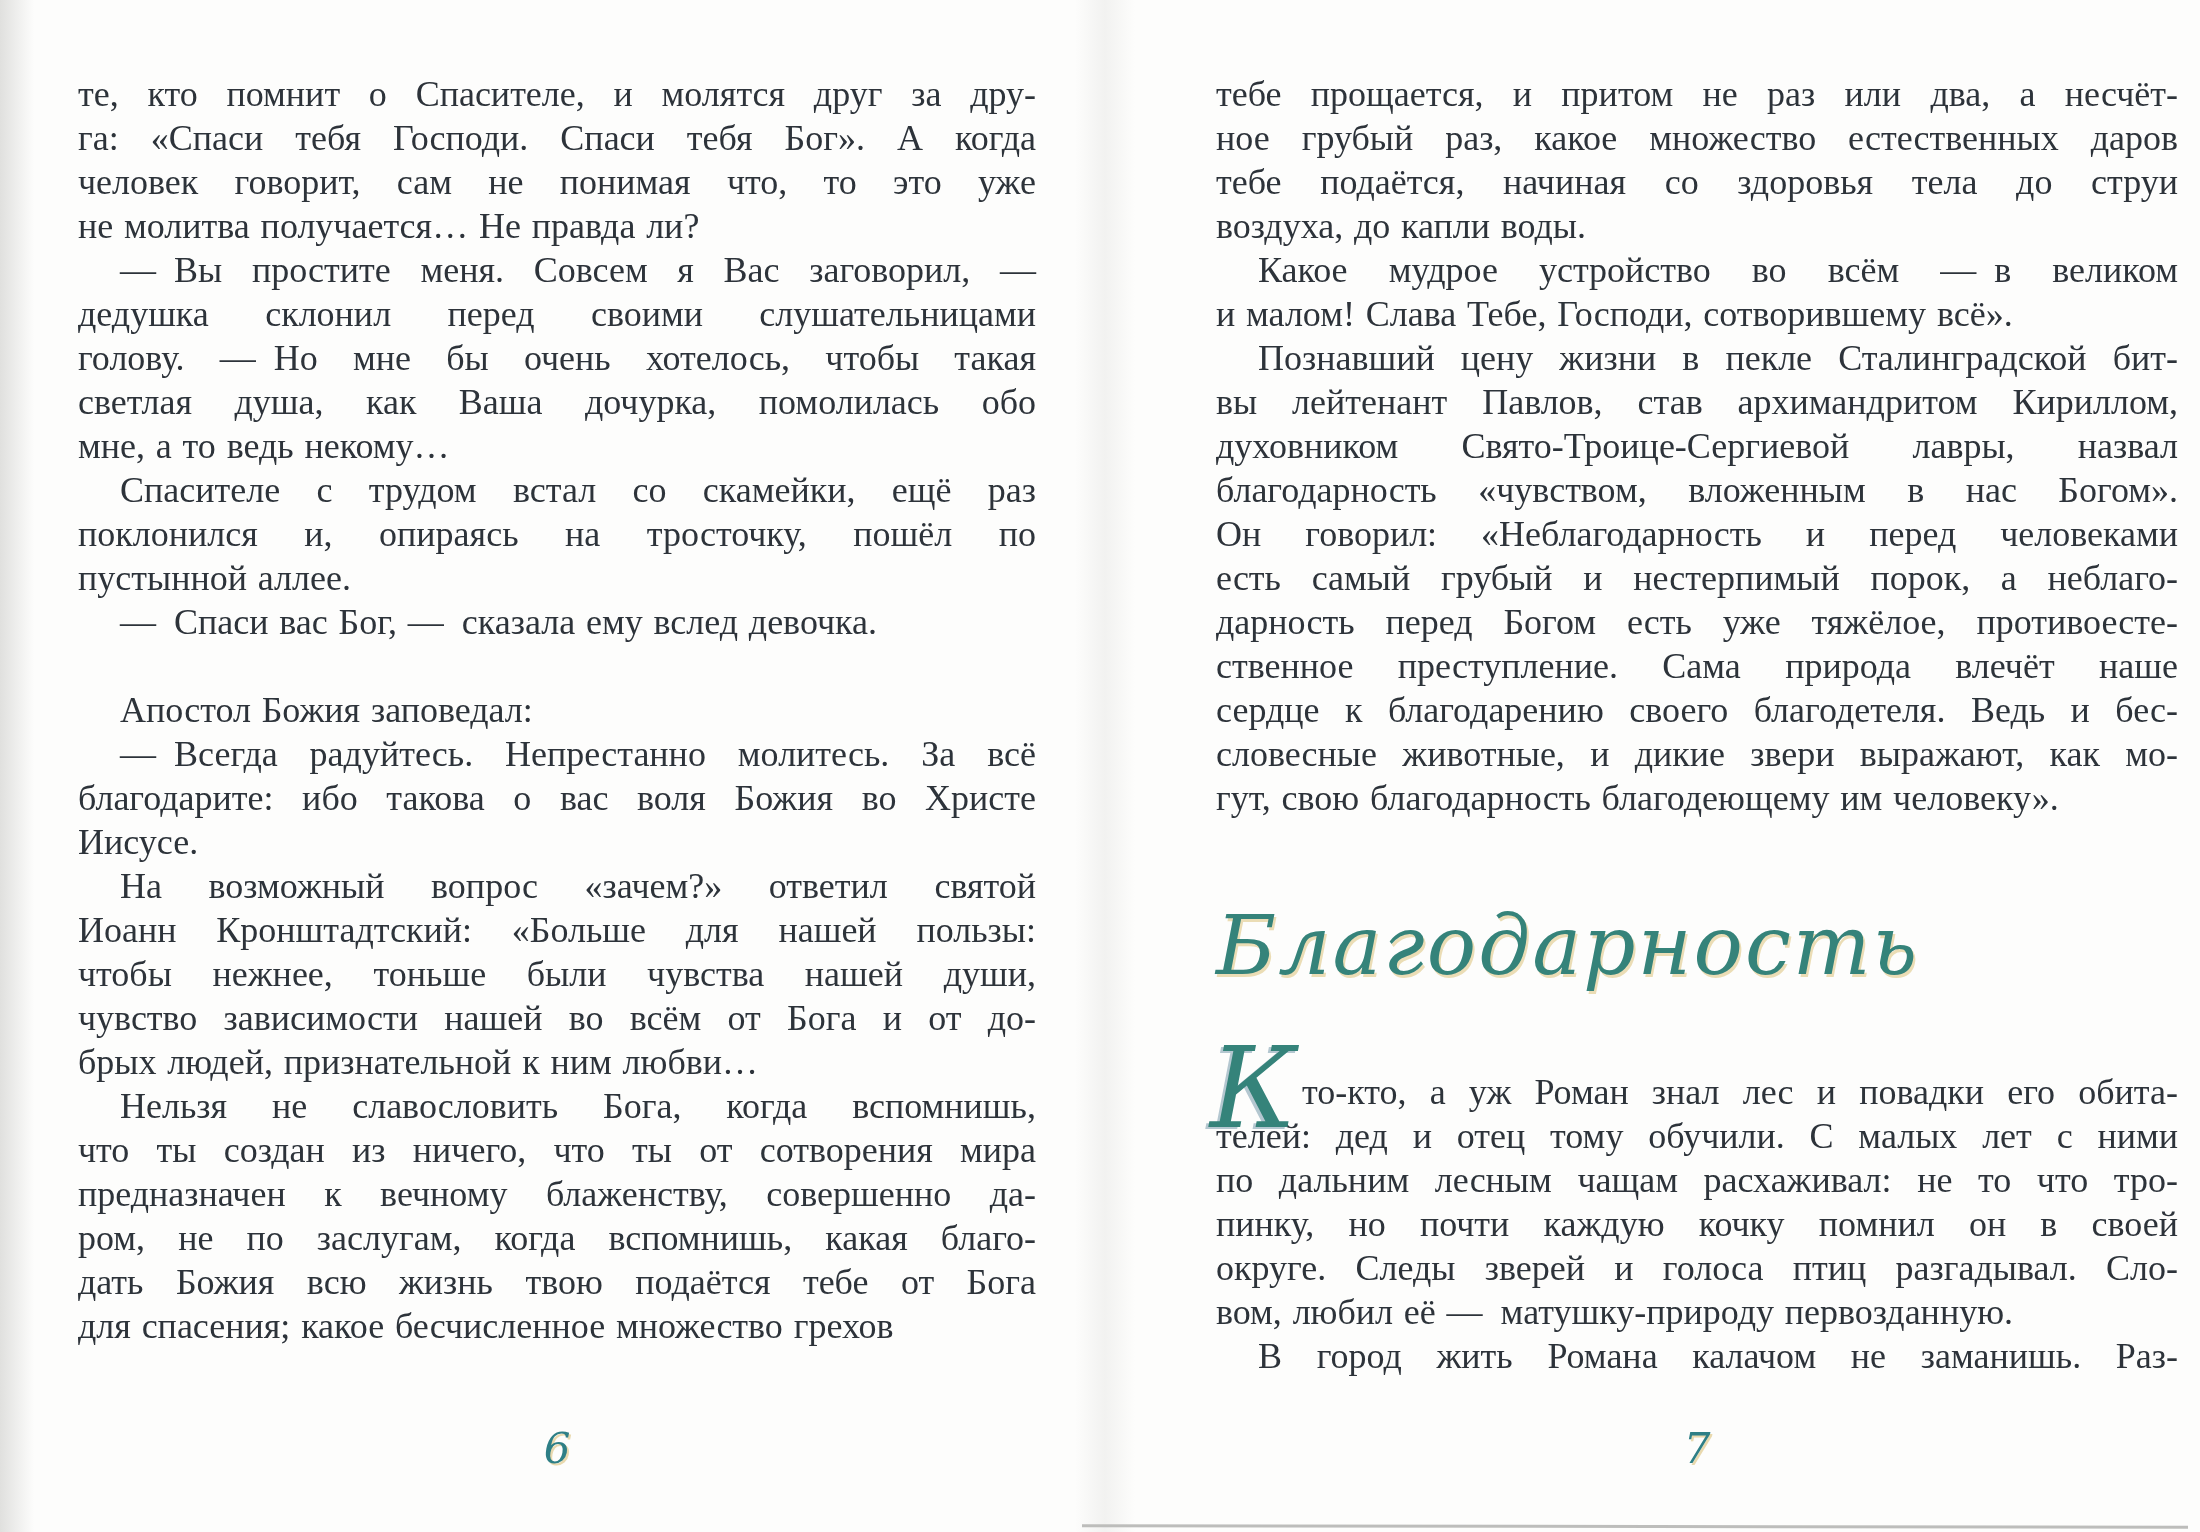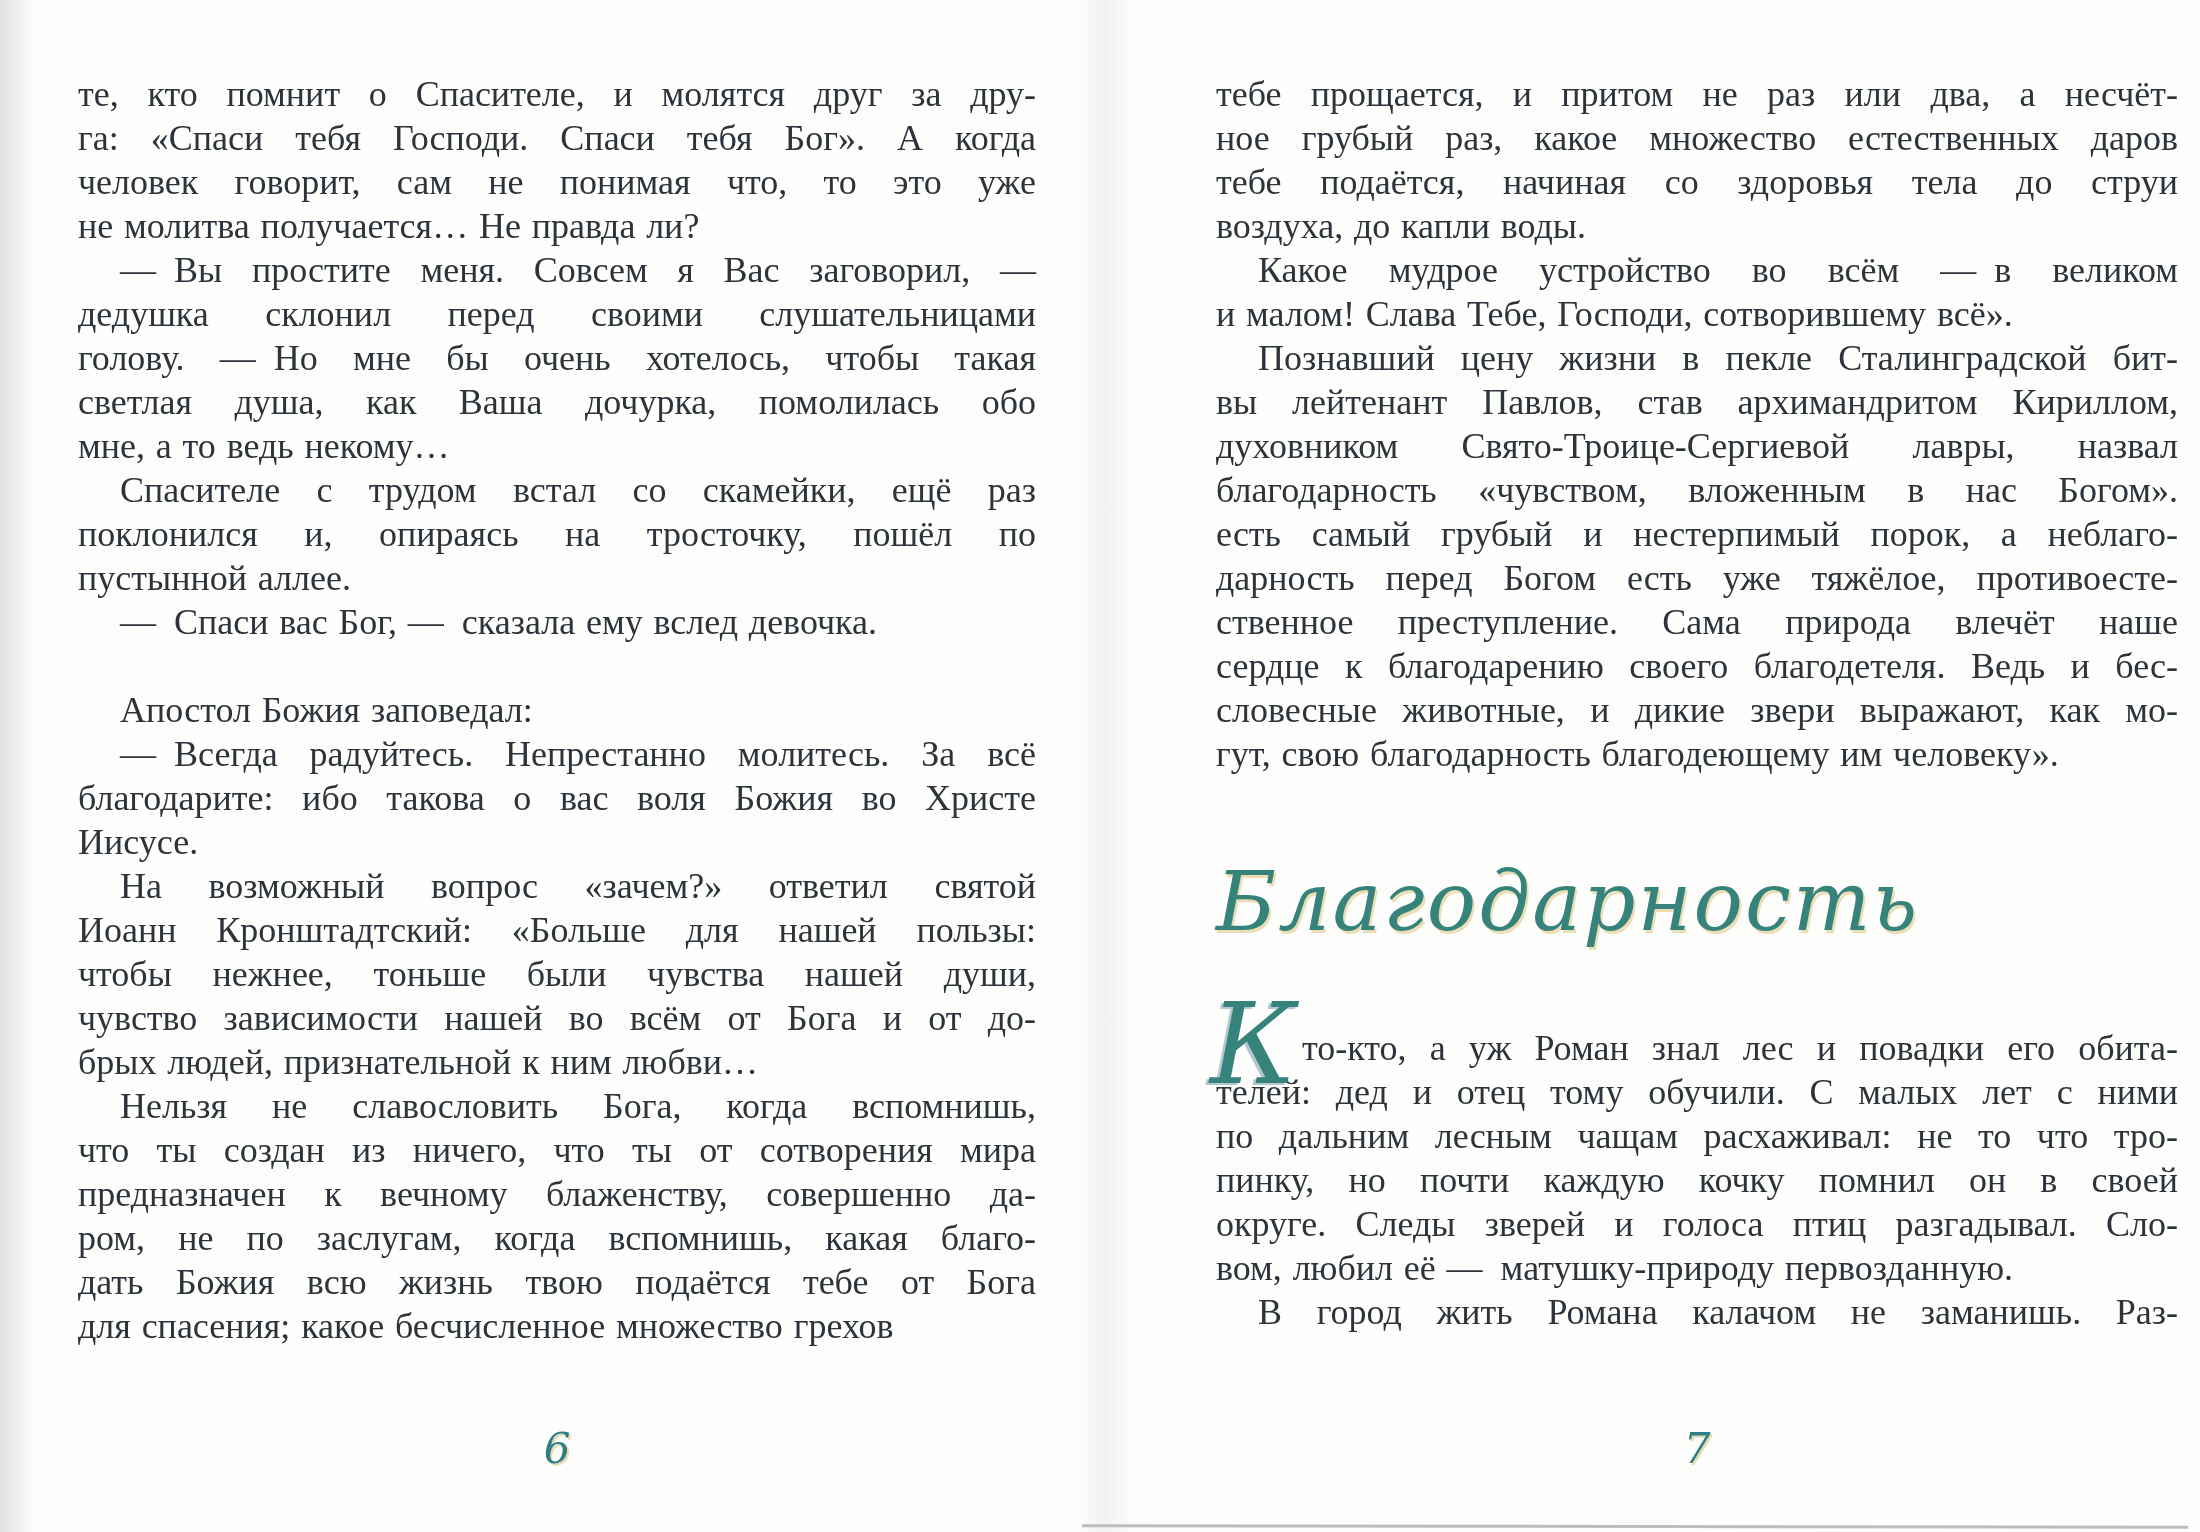--- a/index.html
+++ b/index.html
@@ -129,20 +129,21 @@
         <div class="line">тебе прощается, и притом не раз или два, а несчёт-</div>
         <div class="line">ное грубый раз, какое множество естественных даров</div>
         <div class="line">тебе подаётся, начиная со здоровья тела до струи</div>
         <div class="line last">воздуха, до капли воды.</div>
         <div class="line indent">Какое мудрое устройство во всём — в великом</div>
         <div class="line last">и малом! Слава Тебе, Господи, сотворившему всё».</div>
         <div class="line indent">Познавший цену жизни в пекле Сталинградской бит-</div>
         <div class="line">вы лейтенант Павлов, став архимандритом Кириллом,</div>
         <div class="line">духовником Свято-Троице-Сергиевой лавры, назвал</div>
         <div class="line">благодарность «чувством, вложенным в нас Богом».</div>
+        <div class="line">Он говорил: «Неблагодарность и перед человеками</div>
         <div class="line">есть самый грубый и нестерпимый порок, а неблаго-</div>
         <div class="line">дарность перед Богом есть уже тяжёлое, противоесте-</div>
         <div class="line">ственное преступление. Сама природа влечёт наше</div>
         <div class="line">сердце к благодарению своего благодетеля. Ведь и бес-</div>
         <div class="line">словесные животные, и дикие звери выражают, как мо-</div>
         <div class="line last">гут, свою благодарность благодеющему им человеку».</div>
         <div class="heading-wrap">
           <span class="heading-text">Благодарность</span>
         </div>
         <div class="line dropcap-line"><span class="dropcap">К</span>то-кто, а уж Роман знал лес и повадки его обита-</div>

